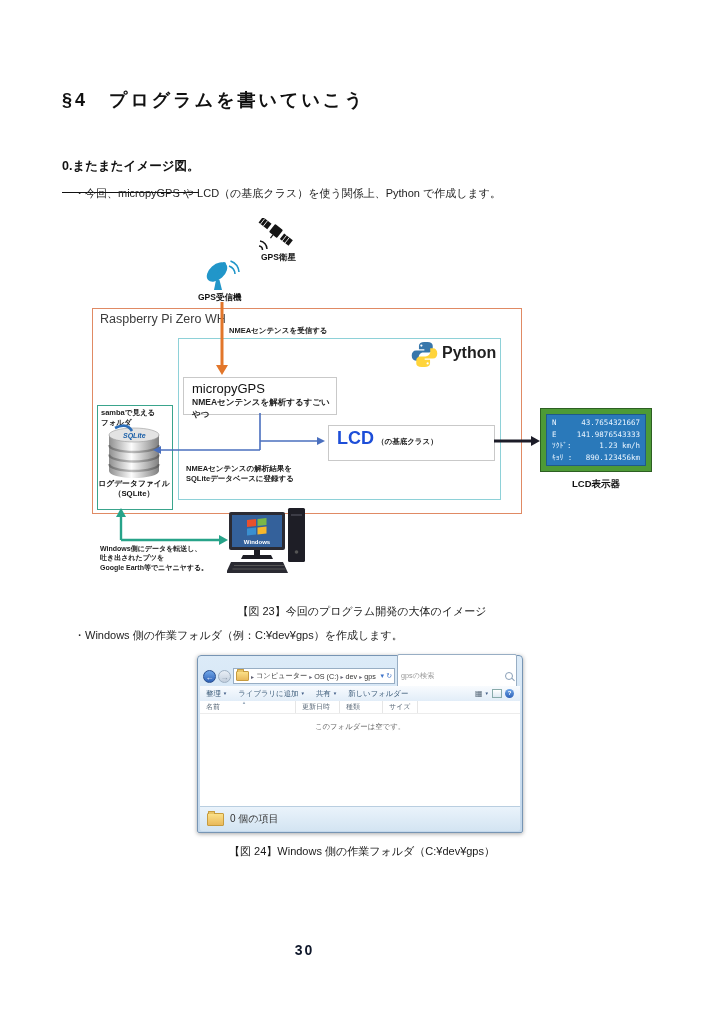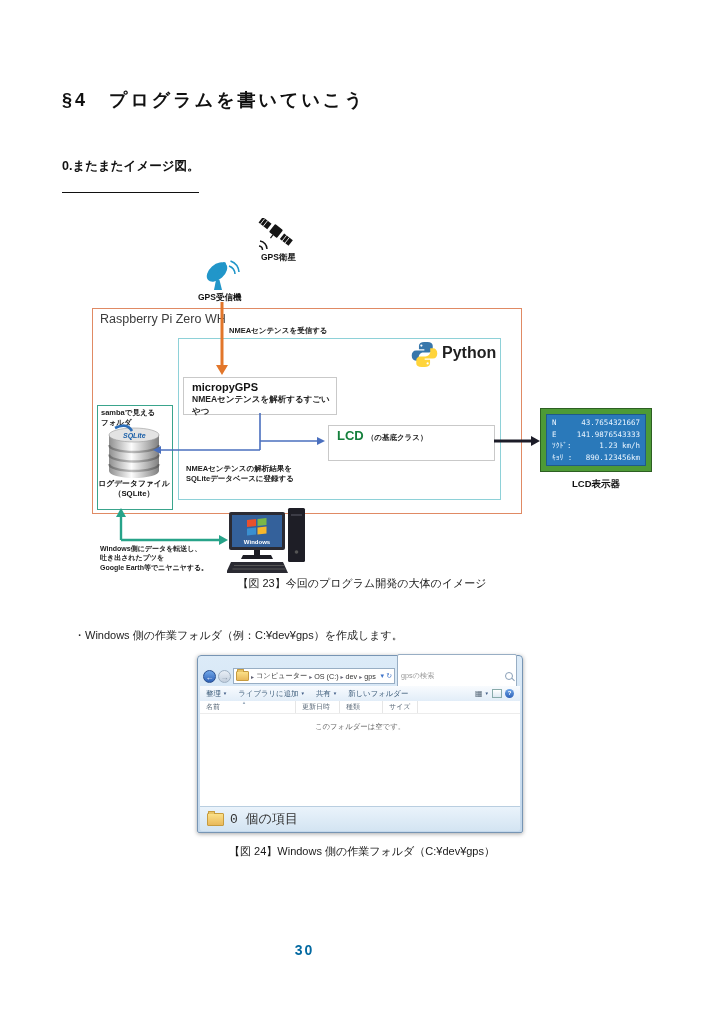--- a/index.html
+++ b/index.html
@@ -6,36 +6,36 @@
   .page{position:relative;width:724px;height:1024px;background:#ffffff;margin:0 auto;
         font-family:"Liberation Sans","DejaVu Sans",sans-serif;color:#1a1a1a;overflow:hidden;}
   .abs{position:absolute;}
   .preline{white-space:pre-line;}
 
   
   .h1{left:62px;top:88px;font-size:18px;font-weight:bold;letter-spacing:3px;color:#111;}
   .h2{left:62px;top:158px;font-size:12.5px;font-weight:bold;color:#111;border-bottom:1.4px solid #111;padding-bottom:17px;}
   .bullet{font-size:11px;color:#222;}
   .cap{left:0;width:724px;text-align:center;font-size:11px;color:#1a1a1a;}
-  .pagenum{left:0;top:942px;width:609px;text-align:center;font-size:14px;font-weight:bold;color:#0369a1;letter-spacing:2px;}
+  .pagenum{left:0;top:942px;width:609px;text-align:center;font-size:14px;font-weight:bold;color:#0f172a;letter-spacing:2px;}
 
   
   .rpi-box{left:92px;top:308px;width:428px;height:204px;border:1.6px solid #e08a64;background:transparent;}
   .rpi-title{left:100px;top:312px;font-size:12.5px;color:#3c3c3c;}
   .py-box{left:178px;top:338px;width:321px;height:160px;border:1px solid #8ed1d8;}
   .samba-box{left:97px;top:405px;width:74px;height:103px;border:1.5px solid #3aa48c;background:#fff;}
   .samba-note{left:101px;top:408px;font-size:7.5px;font-weight:bold;color:#222;line-height:1.3;}
   .db-label{left:97px;top:479px;width:74px;text-align:center;font-size:7.8px;font-weight:bold;color:#111;line-height:1.3;}
   .white-box{background:#fff;border:1px solid #c9c9c9;}
   .mgps-box{left:183px;top:377px;width:152px;height:36px;}
-  .mgps-title{margin:3px 0 0 8px;font-size:11px;font-weight:bold;color:#111;}
+  .mgps-title{margin:3px 0 0 8px;font-size:13px;font-weight:normal;color:#111;}
   .mgps-desc{margin:1px 0 0 8px;font-size:8.5px;font-weight:bold;color:#222;}
   .lcd-box{left:328px;top:425px;width:165px;height:34px;}
   .lcd-box-title-row{margin:2px 0 0 8px;display:flex;align-items:baseline;gap:3px;}
-  .lcd-box-title{font-size:13px;font-weight:bold;color:#15803d;}
+  .lcd-box-title{font-size:18px;font-weight:bold;color:#1d4ed8;}
   .lcd-box-sub{font-size:7.5px;font-weight:bold;color:#222;}
   .lcd-box-desc{margin:0 0 0 8px;font-size:8.5px;font-weight:bold;color:#222;}
   .small-note{font-size:7.5px;font-weight:bold;color:#222;line-height:1.35;}
   .icon-label{font-size:8.5px;font-weight:bold;color:#111;}
 
   
   .lcdd{left:540px;top:408px;width:112px;height:64px;background:#4d9a36;border:1px solid #2d5f22;
         box-sizing:border-box;padding:5px;}
   .lcdd-screen{width:100%;height:100%;background:#2a79ba;border:1px solid #1f5a8a;box-sizing:border-box;
         padding:2px 5px;display:flex;flex-direction:column;justify-content:space-around;}
@@ -76,31 +76,32 @@
   .pane-icon{width:8px;height:7px;border:1px solid #8aa;background:linear-gradient(#fff,#dde8f2);}
   .help{width:9px;height:9px;border-radius:50%;background:linear-gradient(#6fa6e8,#2f62b8);color:#fff;
         font-size:6px;line-height:9px;text-align:center;font-weight:bold;}
   .filearea{position:absolute;left:2px;right:2px;top:45px;bottom:25px;background:#fff;overflow:hidden;}
   .cols{display:flex;height:12px;border-bottom:1px solid #ececec;background:#fff;}
   .col{font-size:7px;color:#5c6b7a;padding:1px 0 0 6px;border-right:1px solid #e6e6e6;box-sizing:border-box;position:relative;}
   .sortmark{position:absolute;top:-2px;left:45%;font-size:5px;color:#9ab;}
   .empty-msg{margin-top:8px;text-align:center;font-size:7.4px;color:#666;}
   .statusbar{position:absolute;left:2px;right:2px;bottom:1px;height:24px;background:linear-gradient(#eaf3fb,#d3e4f2);
         border-top:1px solid #b9cee0;display:flex;align-items:center;padding:0 7px;gap:6px;border-radius:0 0 2px 2px;}
-  .status-text{font-size:13px;color:#333;font-family:Liberation Mono, monospace;}
+  .status-text{font-size:10px;color:#333;}
 
   svg.overlay{position:absolute;left:0;top:0;width:724px;height:1024px;pointer-events:none;}
 </style>
 </head>
 <body>
 
 <div class="page">
 
   <div class="abs h1">§4　プログラムを書いていこう</div>
   <div class="abs h2">0.またまたイメージ図。</div>
+  <div class="abs bullet" style="left:74px;top:186px;">・今回、micropyGPS や LCD（の基底クラス）を使う関係上、Python で作成します。</div>
 
   <svg class="abs" style="left:256px;top:218px;" width="40" height="34" viewBox="0 0 40 34">
     <g transform="rotate(38 20 13)">
       <rect x="15" y="8" width="10" height="10" rx="1" fill="#151515"></rect>
       <rect x="1" y="10" width="11" height="7" fill="#151515"></rect>
       <rect x="28" y="10" width="11" height="7" fill="#151515"></rect>
       <line x1="3.5" y1="10" x2="3.5" y2="17" stroke="#fff" stroke-width="0.8"></line>
       <line x1="7" y1="10" x2="7" y2="17" stroke="#fff" stroke-width="0.8"></line>
       <line x1="31" y1="10" x2="31" y2="17" stroke="#fff" stroke-width="0.8"></line>
       <line x1="34.5" y1="10" x2="34.5" y2="17" stroke="#fff" stroke-width="0.8"></line>
@@ -232,21 +233,21 @@
 
     <line x1="494" y1="441" x2="531" y2="441" stroke="#1c1c28" stroke-width="2.8"></line>
     <polygon points="531,436 531,446 540,441" fill="#1c1c28"></polygon>
 
     <polygon points="116,517 126,517 121,508" fill="#27a389"></polygon>
     <line x1="121" y1="515" x2="121" y2="540" stroke="#27a389" stroke-width="2.4"></line>
     <line x1="121" y1="540" x2="219" y2="540" stroke="#27a389" stroke-width="2.4"></line>
     <polygon points="219,535 219,545 228,540" fill="#27a389"></polygon>
   </svg>
 
-  <div class="abs cap" style="top:576px;">【図 23】今回のプログラム開発の大体のイメージ</div>
+  <div class="abs cap" style="top:604px;">【図 23】今回のプログラム開発の大体のイメージ</div>
   <div class="abs bullet" style="left:74px;top:628px;">・Windows 側の作業フォルダ（例：C:¥dev¥gps）を作成します。</div>
 
   <div class="abs win">
     <div class="winbtns">
       <span class="wbtn">–</span>
       <span class="wbtn">□</span>
       <span class="wbtn close">×</span>
     </div>
 
     <div class="addr-row">

